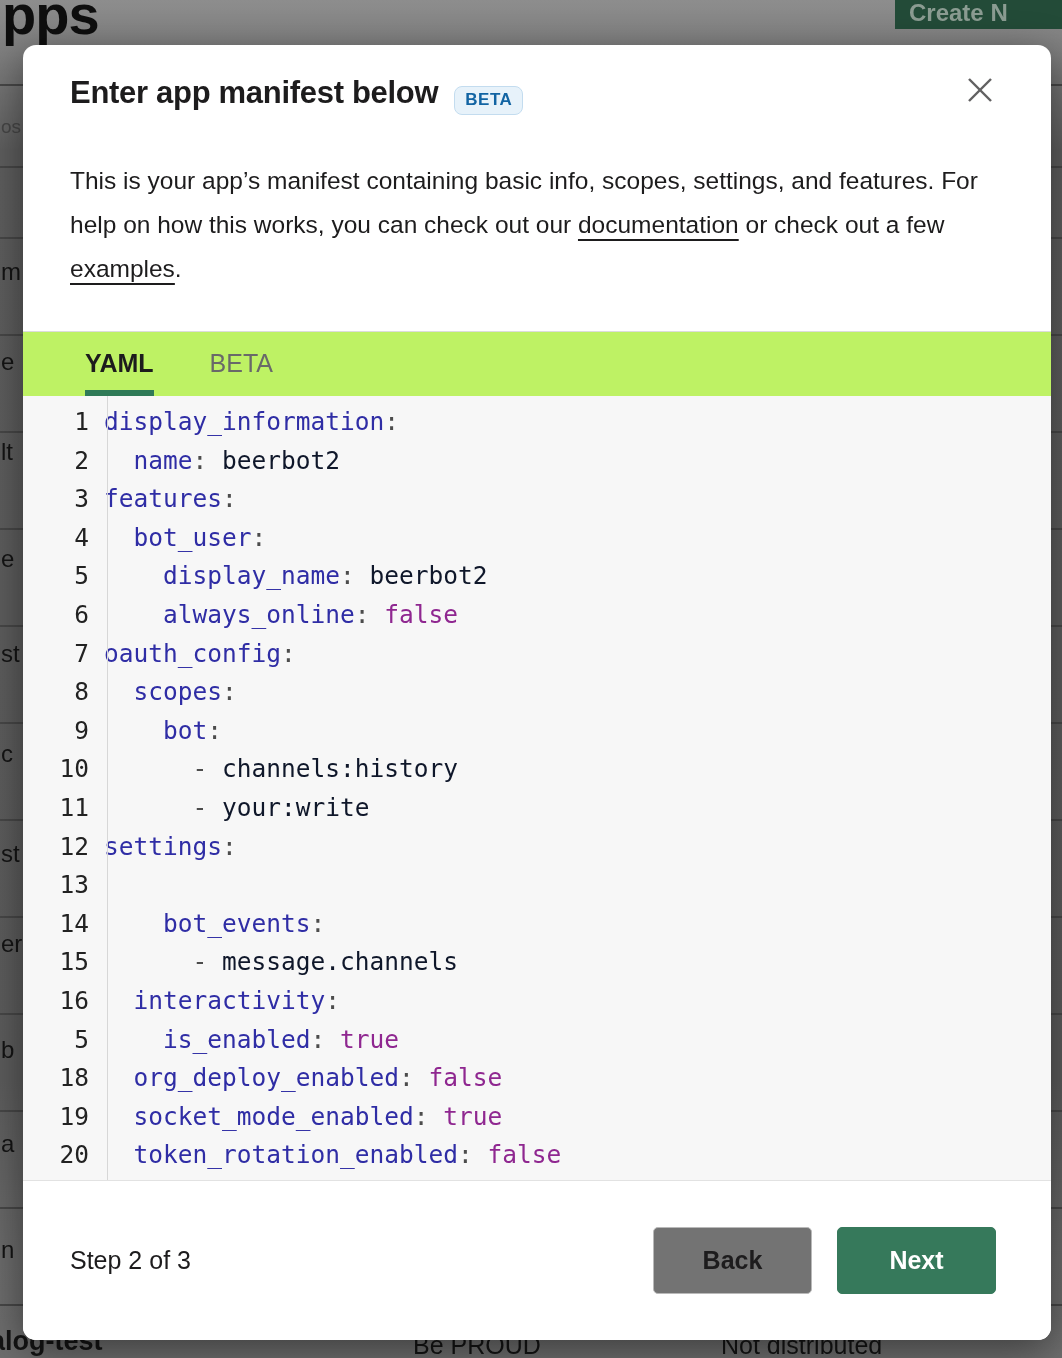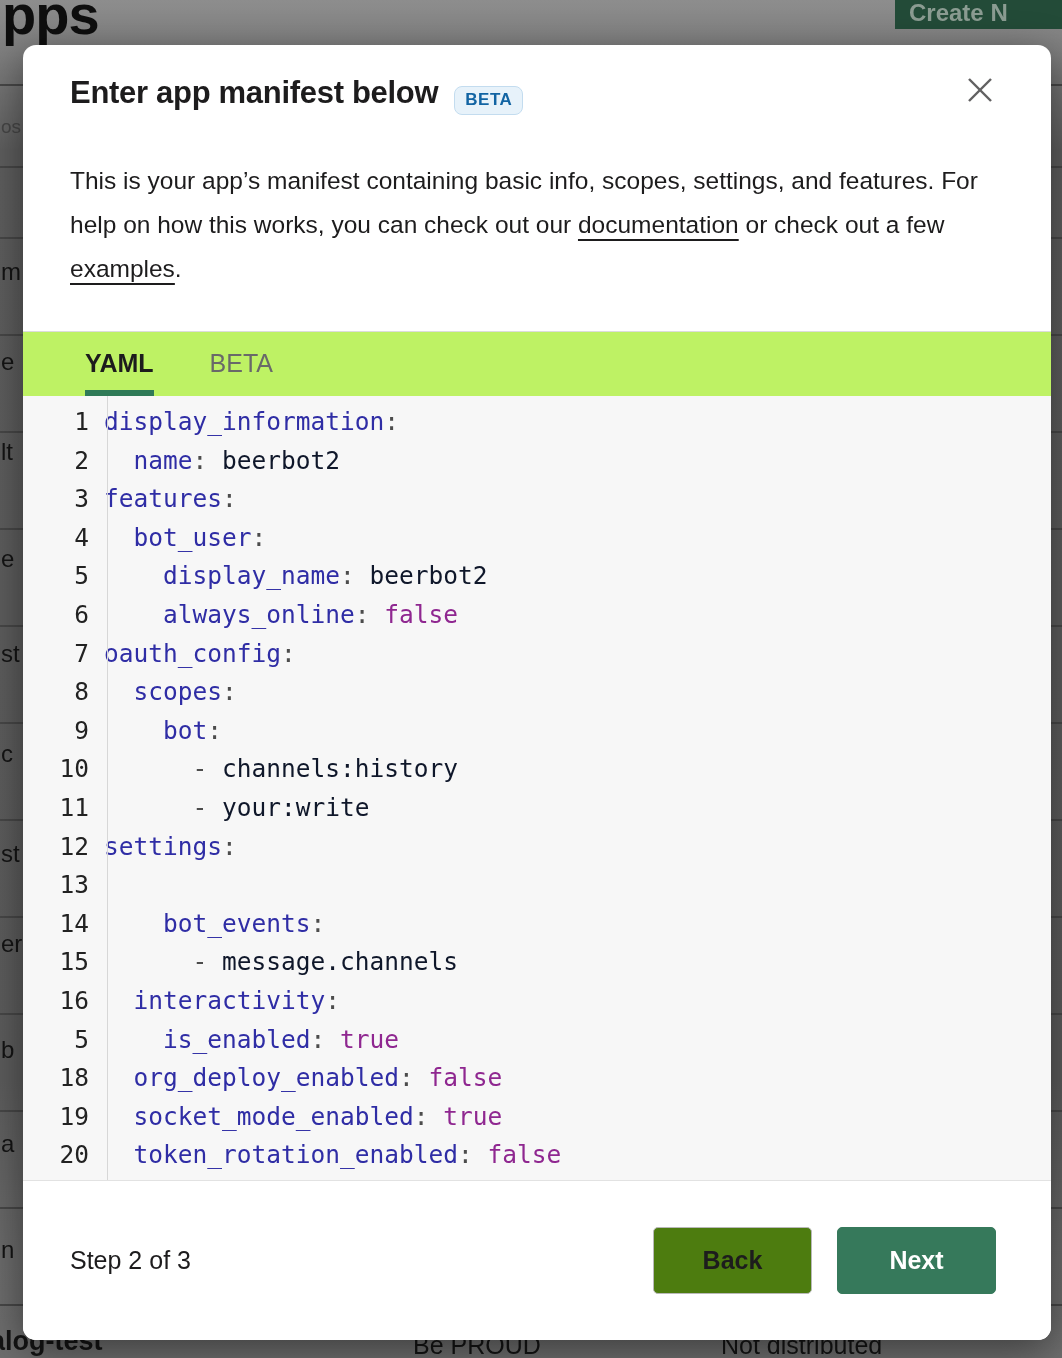--- a/index.html
+++ b/index.html
@@ -61,21 +61,21 @@
   .tk-k{color:#2f2da5;}
   .tk-c{color:#4c4c4c;}
   .tk-v{color:#0f172a;}
   .tk-b{color:#8f2790;}
   .tk-d{color:#4c4c4c;}
   
   .modal-footer{flex:1;display:flex;align-items:center;padding:0 55px 0 47px;background:#fff;}
   .step-text{font-size:25px;color:#1d1c1d;}
   .footer-buttons{margin-left:auto;display:flex;gap:25px;}
   .btn{height:67px;min-width:159px;border-radius:5px;font-size:25px;font-weight:700;cursor:pointer;box-sizing:border-box;font-family:"Liberation Sans",sans-serif;}
-  .btn-back{background:#4d7c0f;border:1px solid #b9b9b9;color:#1d1c1d;}
+  .btn-back{background:#737373;border:1px solid #b9b9b9;color:#1d1c1d;}
   .btn-next{background:#36795b;border:1px solid #36795b;color:#ffffff;}
 </style>
 </head>
 <body>
 
 <div class="backdrop">
   <div class="bg-heading">pps</div>
   <div class="bg-create-btn">Create N</div>
 <div class="bg-line" style="top: 84px;"></div>
     <div class="bg-line" style="top: 166px;"></div>

